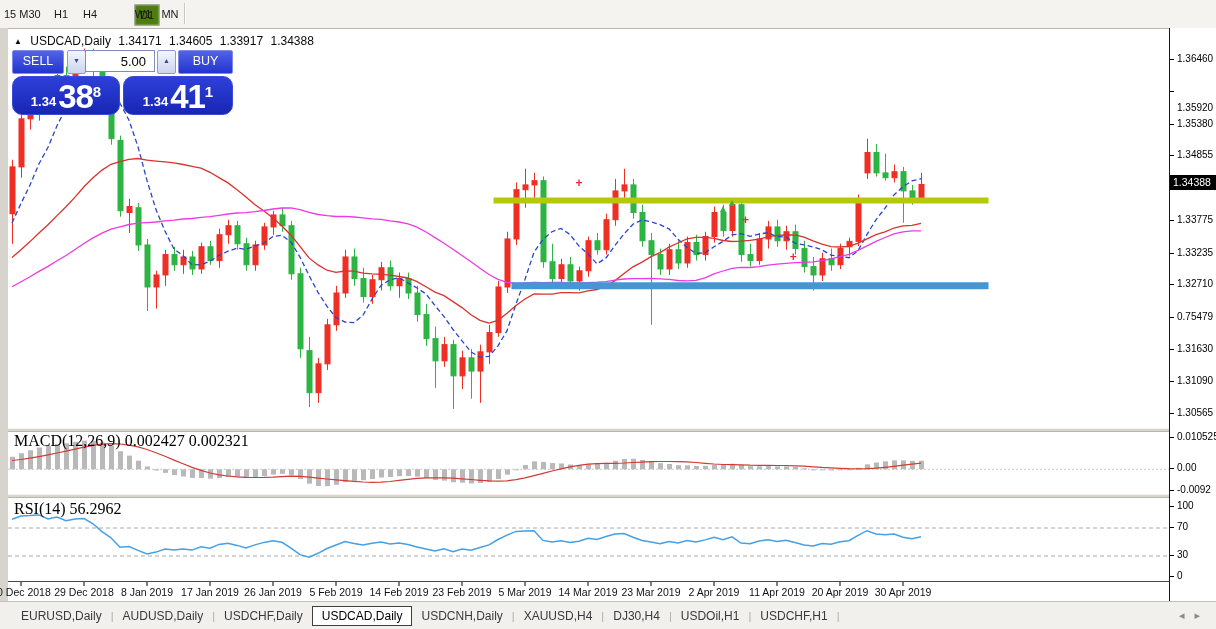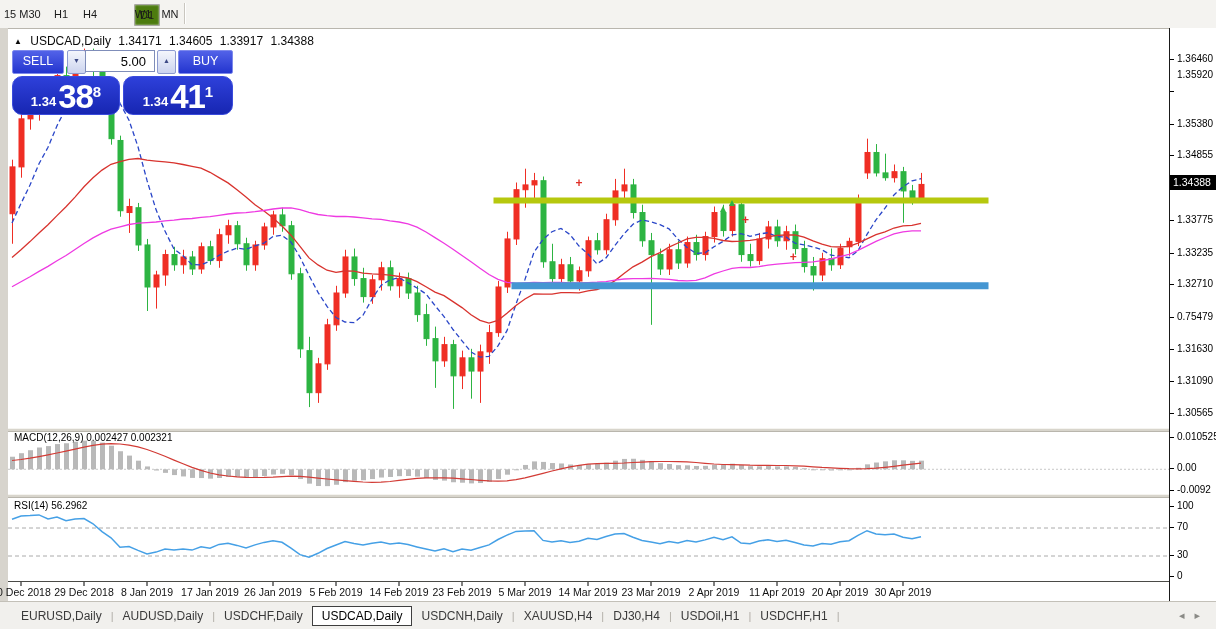--- a/index.html
+++ b/index.html
@@ -13,21 +13,21 @@
   
   .leftstrip{position:absolute;left:0;top:28px;width:8px;height:573px;background:#d7d4cd;border-right:1px solid #b5b2aa;}
   .chartwin{position:absolute;left:8px;top:28px;width:1161px;height:573px;background:#ffffff;border-top:1px solid #b9b6ae;}
   .chart-header{position:absolute;left:6px;top:5px;font-size:12px;color:#0a0a0a;z-index:6;}
   .chart-header .tri{font-size:8px;margin-right:5px;position:relative;top:-1px;}
   .chart-header span{margin-right:4px;}
   #chart-svg{position:absolute;left:0;top:2px;z-index:2;}
   .sepbar{position:absolute;left:0;width:1161px;height:2px;background:#d8d5cc;border-top:1px solid #f5f4f0;border-bottom:1px solid #b9b6ad;z-index:4;}
   .sep1{top:399px;} .sep2{top:465px;}
   .axline{position:absolute;left:0;top:552px;width:1161px;height:1px;background:#4a4a46;z-index:4;}
-  .ind-label{position:absolute;font-size:10px;color:#000;z-index:5;white-space:nowrap;}
+  .ind-label{position:absolute;font-size:16px;color:#000;z-index:5;white-space:nowrap;font-family:Liberation Serif, serif;}
   #macd-label{left:6px;top:403px;}
   #rsi-label{left:6px;top:471px;}
   .x-labels{position:absolute;left:0;top:557px;width:1161px;height:16px;z-index:5;}
   .x-labels div{position:absolute;transform:translateX(-50%);font-size:10.5px;color:#111;white-space:nowrap;}
   
   .trade-panel{position:absolute;left:4px;top:21px;width:227px;height:62px;z-index:7;}
   .btn-sell,.btn-buy{position:absolute;top:0;height:22px;background:linear-gradient(#5262e8,#2335cf);
       border:1px solid #7d89ec;border-radius:2px;color:#fff;font-size:12.5px;text-align:center;line-height:20px;cursor:pointer;}
   .btn-sell{left:0;width:50px;} .btn-buy{left:166px;width:53px;}
   .spin{position:absolute;top:0;width:17px;height:22px;background:linear-gradient(#f4f6fc,#ccd4ef);
@@ -487,21 +487,21 @@
         <div style="left: 832px;">20 Apr 2019</div>
         <div style="left: 895px;">30 Apr 2019</div>
       </div>
   </div>
 
   <div class="price-axis" id="price-axis">
     <div class="cur-tag" id="cur-tag" style="top: 147.427px;">1.34388</div>
   <div class="pa-tick" style="top: 31.0095px;"></div>
       <div class="pa-label" style="top: 25.0095px;">1.36460</div>
       <div class="pa-tick" style="top: 63.435px;"></div>
-      <div class="pa-label" style="top: 41px;">1.35920</div>
+      <div class="pa-label" style="top: 74px;">1.35920</div>
       <div class="pa-tick" style="top: 95.8605px;"></div>
       <div class="pa-label" style="top: 89.8605px;">1.35380</div>
       <div class="pa-tick" style="top: 127.385px;"></div>
       <div class="pa-label" style="top: 121.385px;">1.34855</div>
       <div class="pa-tick" style="top: 192.236px;"></div>
       <div class="pa-label" style="top: 186.236px;">1.33775</div>
       <div class="pa-tick" style="top: 224.662px;"></div>
       <div class="pa-label" style="top: 218.662px;">1.33235</div>
       <div class="pa-tick" style="top: 256.187px;"></div>
       <div class="pa-label" style="top: 250.187px;">1.32710</div>

